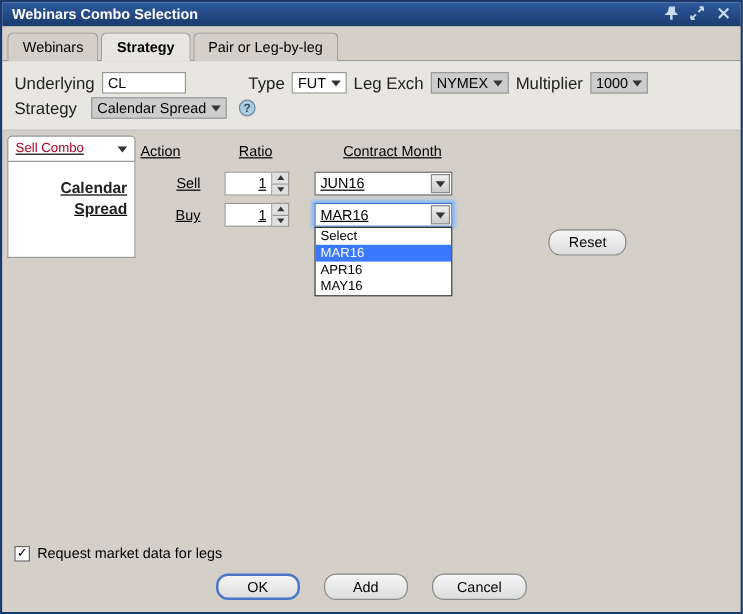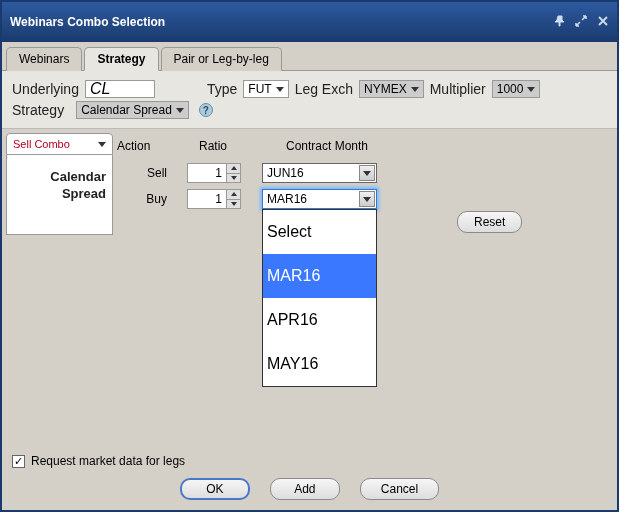--- a/index.html
+++ b/index.html
@@ -1,32 +1,32 @@
 <!DOCTYPE html>
 <html><head>
 <meta charset="utf-8">
 <style>
   * { box-sizing: border-box; font-family: Arial, sans-serif; }
   body { margin: 0; background: #1a3a6e; padding: 2px; width: 619px; height: 512px; overflow: hidden; }
   .window { width: 615px; height: 508px; background: #d4d0c8; display: flex; flex-direction: column; }
-  .titlebar { background: linear-gradient(to bottom, #2e5a9e, #1a3a6e); color: #fff; font-size: 12px; font-weight: bold; padding: 3px 8px; display: flex; align-items: center; justify-content: space-between; height: 40px; }
+  .titlebar { background: linear-gradient(to bottom, #2e5a9e, #1a3a6e); color: #fff; font-size: 12px; font-weight: bold; padding: 3px 8px; display: flex; align-items: center; justify-content: space-between; height: 20px; }
   .titlebar-icons { display: flex; gap: 10px; align-items: center; }
   .titlebar-icons svg { cursor: pointer; }
   .tabbar { display: flex; background: #d4d0c8; border-bottom: 1px solid #999; padding: 4px 4px 0 4px; }
   .tab { padding: 4px 12px; font-size: 12px; background: #d4d0c8; border: 1px solid #999; border-bottom: none; border-radius: 5px 5px 0 0; margin-right: 2px; cursor: pointer; position: relative; top: 1px; }
   .tab.active { background: #e8e6e1; font-weight: bold; border-bottom: 1px solid #e8e6e1; z-index: 2; }
   .params { background: #e8e6e1; padding: 6px 10px; font-size: 12px; border-bottom: 1px solid #bbb; }
   .params-row { display: flex; align-items: center; gap: 6px; margin: 3px 0; }
   .label { color: #222; font-size: 14px; }
-  .text-input { background: #fff; border: 1px solid #999; height: 18px; font-size: 16px; padding: 0 4px; font-style: italic; }
+  .text-input { background: #fff; border: 1px solid #999; height: 18px; font-size: 12px; padding: 0 4px; }
   .dropdown { background: #ccc; border: 1px solid #999; height: 18px; font-size: 12px; padding: 0 16px 0 4px; position: relative; display: inline-flex; align-items: center; cursor: pointer; }
   .dropdown.white { background: #fff; }
   .dropdown::after { content: ""; position: absolute; right: 4px; top: 50%; margin-top: -2px; border-left: 4px solid transparent; border-right: 4px solid transparent; border-top: 5px solid #333; }
   .help-icon { width: 14px; height: 14px; border-radius: 50%; background: #aaccdd; border: 1px solid #6a8aa8; display: inline-flex; align-items: center; justify-content: center; font-size: 10px; color: #2a4a6a; cursor: pointer; margin-left: 4px; font-weight: bold; }
-  .body-area { flex: 1; background: #d4d0c8; display: flex; position: relative; }
+  .body-area { flex: 1; background: #d4d0c8; display: flex; position: relative; text-decoration: underline; }
   .side-panel { width: 115px; padding: 4px; }
   .side-tab { background: #fff; border: 1px solid #999; border-radius: 4px 4px 0 0; padding: 4px 6px; font-size: 11px; color: #b00020; display: flex; justify-content: space-between; align-items: center; cursor: pointer; }
   .side-tab::after { content: ""; border-left: 4px solid transparent; border-right: 4px solid transparent; border-top: 5px solid #333; }
   .side-body { background: #fff; border: 1px solid #999; border-top: none; padding: 14px 6px 24px 6px; text-align: right; font-size: 13px; font-weight: bold; color: #222; line-height: 1.3; min-height: 80px; }
   .grid-area { flex: 1; padding: 10px 10px 10px 0; position: relative; }
   .grid-header { display: flex; gap: 32px; font-size: 12px; margin-bottom: 10px; }
   .col-action { width: 50px; }
   .col-ratio { width: 55px; }
   .col-month { width: 120px; }
   .row { display: flex; gap: 20px; align-items: center; margin: 6px 0; font-size: 12px; }
@@ -35,21 +35,21 @@
   .spinner-btns { display: flex; flex-direction: column; width: 14px; border: 1px solid #999; border-left: none; }
   .spinner-btns div { flex: 1; display: flex; align-items: center; justify-content: center; background: #e0e0e0; cursor: pointer; }
   .spinner-btns div:first-child { border-bottom: 1px solid #999; }
   .spin-up::after { content: ""; border-left: 3px solid transparent; border-right: 3px solid transparent; border-bottom: 4px solid #333; }
   .spin-down::after { content: ""; border-left: 3px solid transparent; border-right: 3px solid transparent; border-top: 4px solid #333; }
   .combo { position: relative; width: 115px; height: 20px; background: #fff; border: 1px solid #666; display: flex; align-items: center; padding: 0 4px; font-size: 12px; cursor: pointer; }
   .combo.highlight { box-shadow: 0 0 3px 2px #7ab8ff; border-color: #3a78c8; }
   .combo-btn { position: absolute; right: 1px; top: 1px; width: 16px; height: 16px; background: linear-gradient(#f0f0f0,#ccc); border: 1px solid #888; display: flex; align-items: center; justify-content: center; }
   .combo-btn::after { content: ""; border-left: 4px solid transparent; border-right: 4px solid transparent; border-top: 5px solid #333; }
   .combo-list { position: absolute; top: 19px; left: -1px; width: 115px; background: #fff; border: 1px solid #333; z-index: 20; }
-  .combo-list div { padding: 13px 4px; font-size: 16px; cursor: pointer; }
+  .combo-list div { padding: 1px 4px; font-size: 11px; cursor: pointer; }
   .combo-list div.sel { background: #3a78ff; color: #fff; }
   .reset-btn { position: absolute; top: 82px; left: 340px; }
   .btn { background: linear-gradient(#f6f6f6,#ddd); border: 1px solid #8a8a8a; border-radius: 10px; padding: 2px 20px; font-size: 12px; cursor: pointer; display: inline-flex; align-items: center; justify-content: center; min-width: 70px; height: 22px; }
   .btn.primary { border: 2px solid #4a78c8; }
   .footer { background: #d4d0c8; padding: 8px 10px 10px 10px; }
   .checkbox-row { display: flex; align-items: center; gap: 6px; font-size: 12px; margin-bottom: 10px; }
   .checkbox { width: 13px; height: 13px; background: #fff; border: 1px solid #666; display: inline-flex; align-items: center; justify-content: center; cursor: pointer; }
   .checkbox.checked::after { content: "✓"; font-size: 11px; color: #000; line-height: 1; }
   .button-row { display: flex; justify-content: center; gap: 20px; }
 </style>

